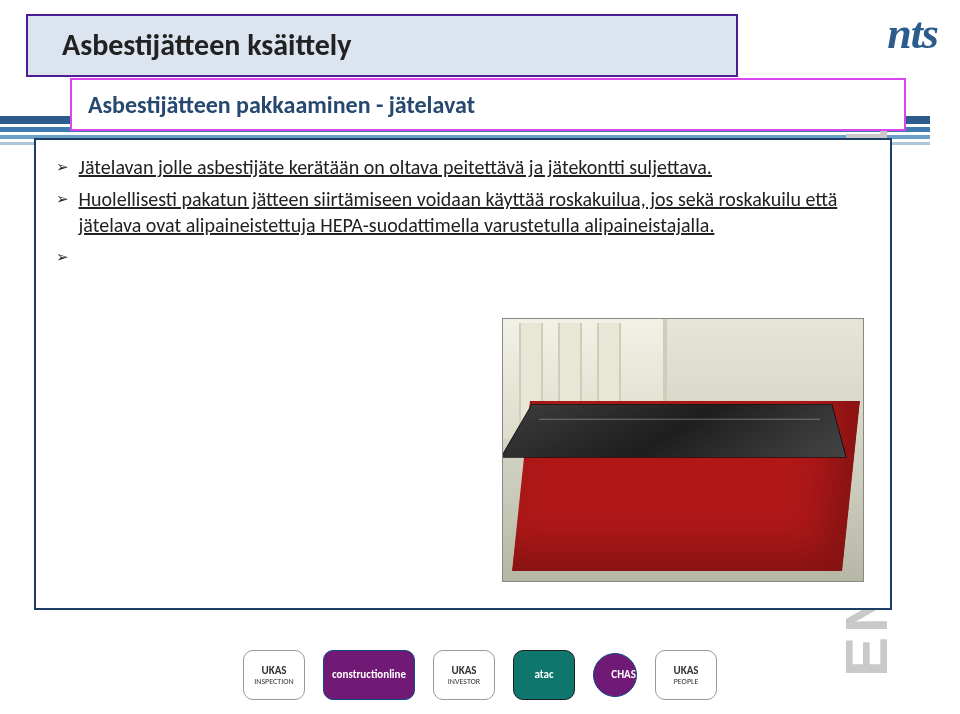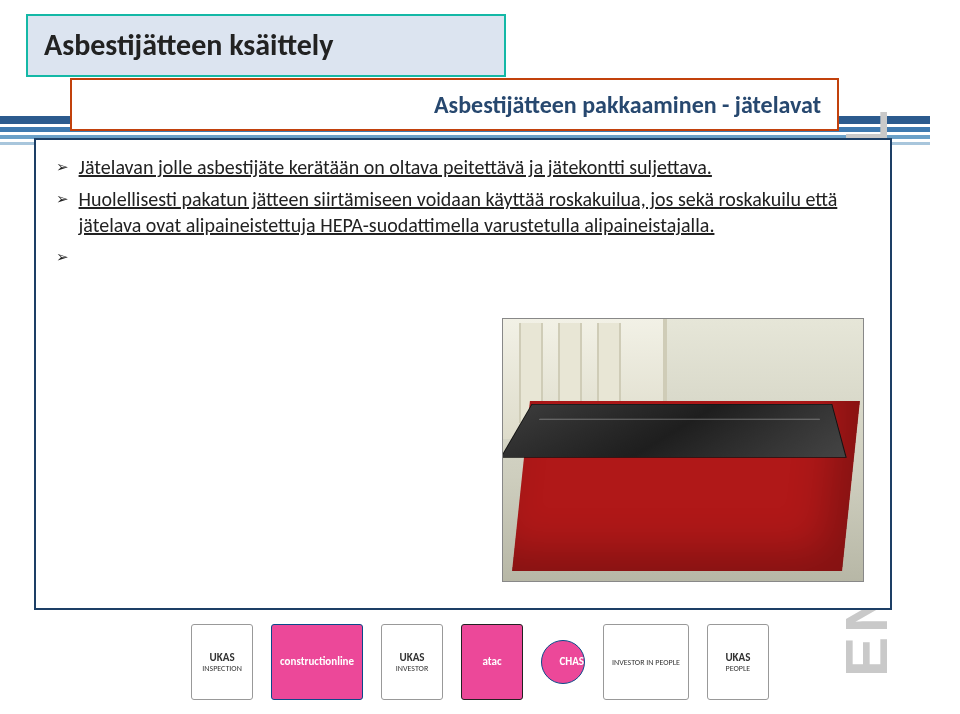--- a/index.html
+++ b/index.html
@@ -65,43 +65,43 @@
     color: #c9c9c9;
     font-family: Arial, sans-serif;
     white-space: nowrap;
   }
 
   
   .title-box {
     position: absolute;
     top: 14px;
     left: 26px;
-    width: 480px;
+    width: 712px;
     background: #dce4f0;
-    border: 2px solid #14b8a6;
-    padding: 10px 16px 12px 16px;
+    border: 2px solid #4c1d95;
+    padding: 10px 16px 12px 34px;
     box-sizing: border-box;
   }
   .title-box .title {
     font-size: 30px;
     font-weight: bold;
     color: #222;
   }
 
   
   .subtitle-box {
     position: absolute;
     top: 78px;
     left: 70px;
-    width: 769px;
+    width: 836px;
     background: #ffffff;
-    border: 2px solid #c2410c;
+    border: 2px solid #d946ef;
     padding: 10px 16px;
     box-sizing: border-box;
-    text-align: right;
+    text-align: left;
   }
   .subtitle-box .subtitle {
     font-size: 24px;
     font-weight: bold;
     color: #27486f;
   }
 
   
   .content-box {
     position: absolute;
@@ -204,43 +204,47 @@
     right: 0;
     bottom: 14px;
     display: flex;
     justify-content: center;
     gap: 18px;
     align-items: center;
   }
   .logo-chip {
     height: 42px;
     min-width: 44px;
-    padding: 16px 8px;
+    padding: 3px 8px;
     border: 1px solid #999;
-    border-radius: 3px;
+    border-radius: 10px;
     background: #fff;
     font-size: 8px;
     line-height: 1.05;
     display: flex;
     flex-direction: column;
     align-items: center;
     justify-content: center;
     color: #333;
     text-align: center;
   }
-  .logo-chip.blue { background: #ec4899; color: #fff; border-color: #0b4a8a; }
-  .logo-chip.dark { background: #ec4899; color: #fff; border-color: #222; }
+  .logo-chip.blue { background: #701a75; color: #fff; border-color: #0b4a8a; }
+  .logo-chip.dark { background: #0f766e; color: #fff; border-color: #222; }
   .logo-chip .big { font-weight: bold; font-size: 11px; }
   .logo-chip.round { border-radius: 50%; width: 42px; min-width: 42px; padding: 0; align-items: flex-end; }
 </style>
 </head>
 <body>
 
 <div class="slide">
 
+  <div class="logo-bg">
+    <span>nts</span><br>
+    <span class="ltd">td</span>
+  </div>
 
   <div class="stripe-wrap">
     <div class="stripe s1"></div>
     <div class="stripe s2"></div>
     <div class="stripe s3"></div>
     <div class="stripe s4"></div>
   </div>
 
   <div class="vertical-text">ENVIRONMENTAL</div>
 
@@ -289,21 +293,18 @@
       <span class="big">UKAS</span>
       <span>INVESTOR</span>
     </div>
     <div class="logo-chip dark">
       <span class="big">atac</span>
     </div>
     <div class="logo-chip round blue">
       <span class="big">CHAS</span>
     </div>
     <div class="logo-chip">
-      <span>INVESTOR IN PEOPLE</span>
-    </div>
-    <div class="logo-chip">
       <span class="big">UKAS</span>
       <span>PEOPLE</span>
     </div>
   </div>
 
 </div>
 
 </body></html>

